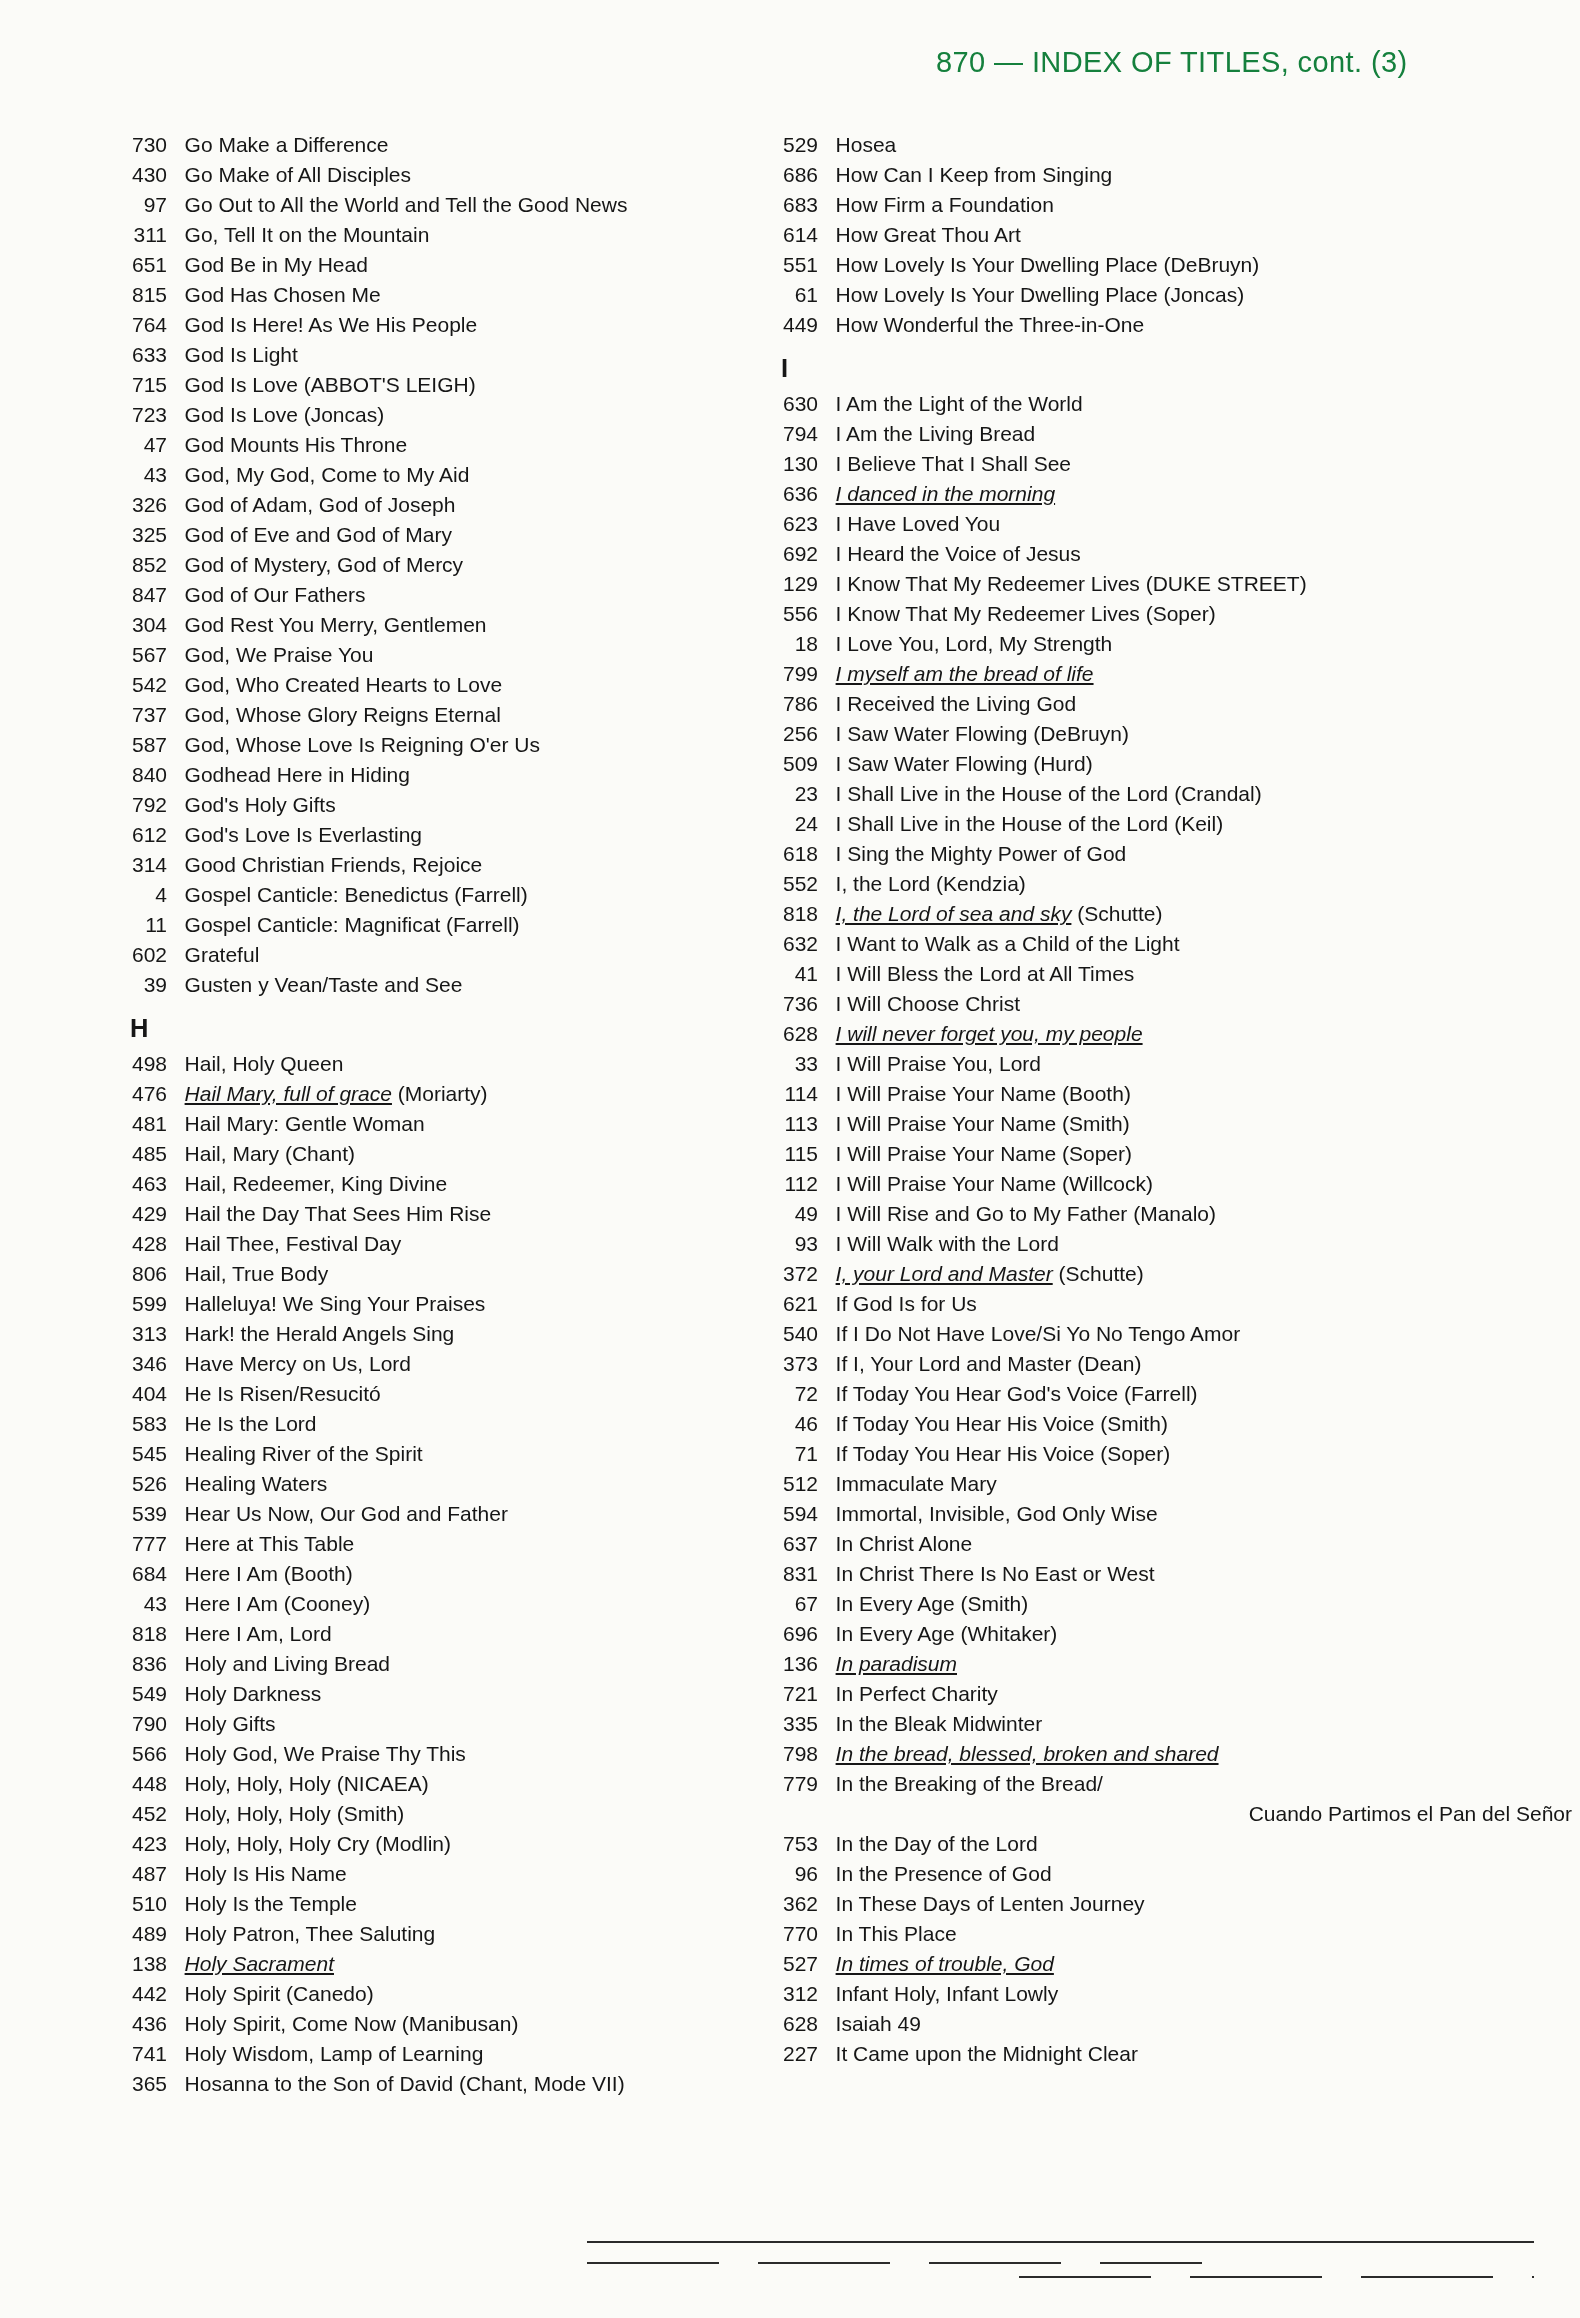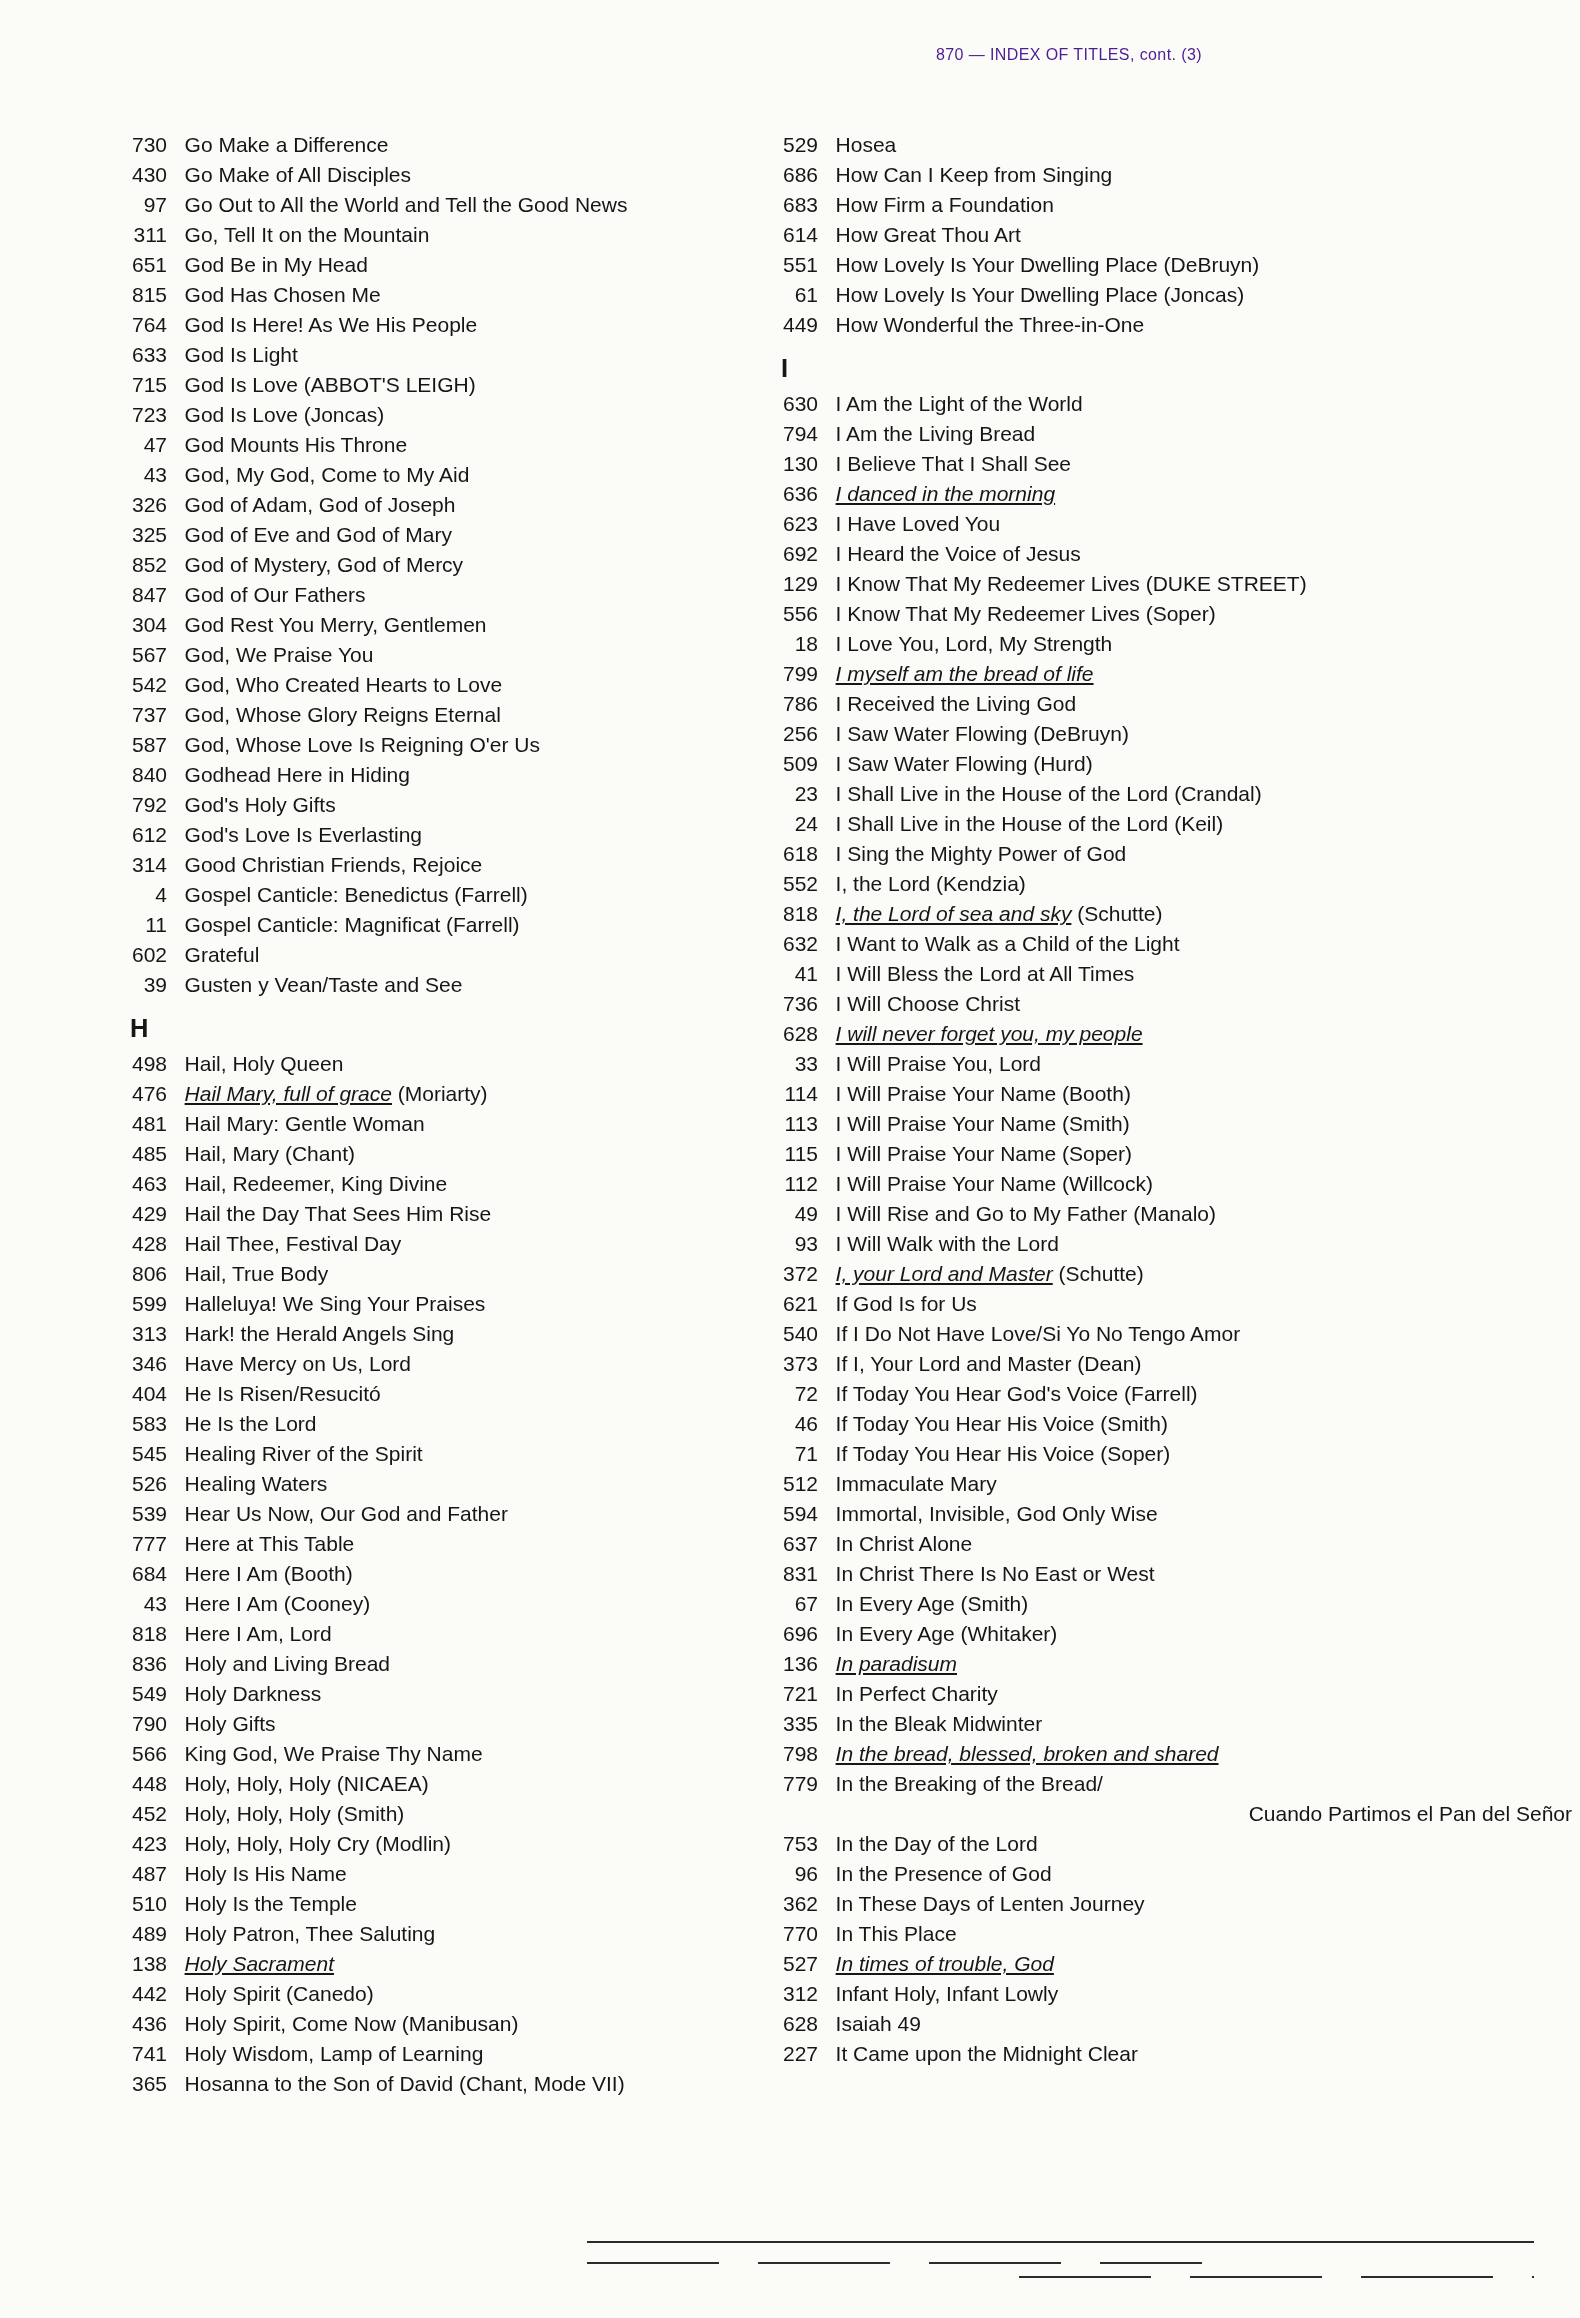--- a/index.html
+++ b/index.html
@@ -12,24 +12,24 @@
     position: relative;
     overflow: hidden;
     background: #fbfbf8;
     color: #161616;
     font-family: "Liberation Sans", sans-serif;
   }
   .page-header {
     position: absolute;
     top: 46px;
     left: 936px;
-    font-size: 16px;
+    font-size: 29px;
     letter-spacing: 0.4px;
     white-space: nowrap;
-    color: #4c1d95;
+    color: #15803d;
   }
   .col {
     position: absolute;
     top: 130px;
   }
   .col-left  { left: 104px; width: 650px; }
   .col-right { left: 755px; width: 817px; }
 
   .entry {
     display: flex;
@@ -291,21 +291,21 @@
     <div class="entry">
       <span class="num">549</span>
       <span class="title">Holy Darkness</span>
     </div>
     <div class="entry">
       <span class="num">790</span>
       <span class="title">Holy Gifts</span>
     </div>
     <div class="entry">
       <span class="num">566</span>
-      <span class="title">King God, We Praise Thy Name</span>
+      <span class="title">Holy God, We Praise Thy This</span>
     </div>
     <div class="entry">
       <span class="num">448</span>
       <span class="title">Holy, Holy, Holy (NICAEA)</span>
     </div>
     <div class="entry">
       <span class="num">452</span>
       <span class="title">Holy, Holy, Holy (Smith)</span>
     </div>
     <div class="entry">

